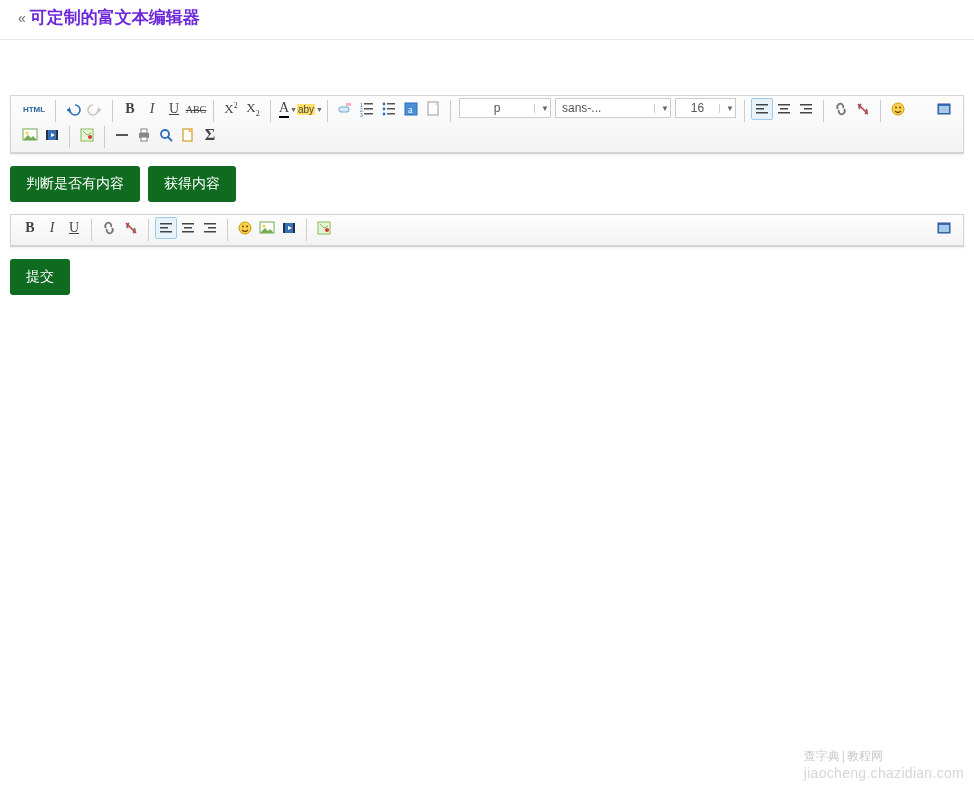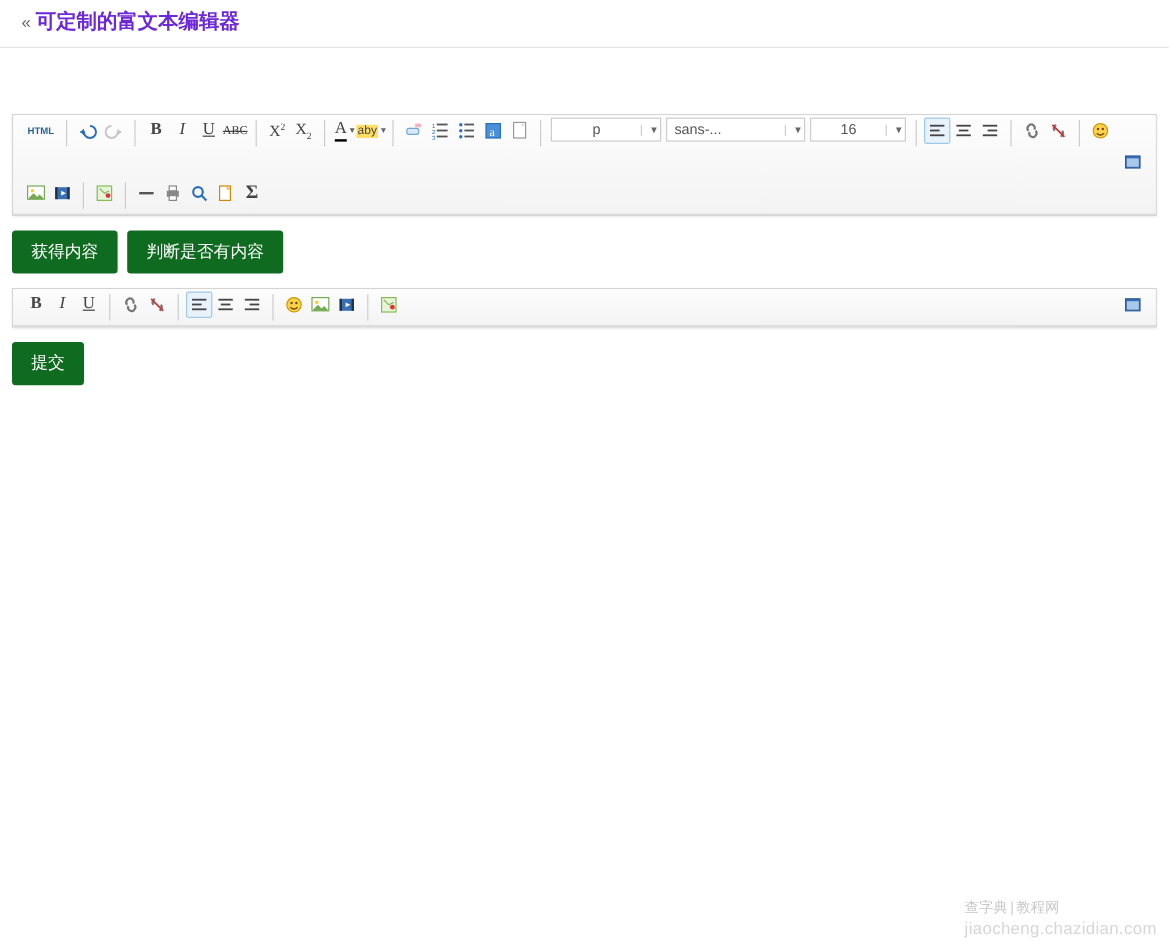--- a/index.html
+++ b/index.html
@@ -18,21 +18,21 @@
 .btn.txt{font-family:"Times New Roman",serif;font-size:14px}
 .btn.bold{font-weight:bold}
 .btn.italic{font-style:italic}
 .btn.underline{text-decoration:underline}
 .btn.strike{text-decoration:line-through}
 .dd-arrow{font-size:7px;color:#666;margin-left:1px}
 .combo{display:flex;align-items:center;border:1px solid #ccc;background:#fff;height:20px;margin:0 2px;cursor:pointer}
 .combo span{padding:0 6px;font-size:12px;color:#555}
 .combo.para{width:92px}
 .combo.font{width:116px}
-.combo.size{width:80px;text-align:center;justify-content:center}
+.combo.size{width:61px;text-align:center;justify-content:center}
 .combo .arr{border-left:1px solid #ccc;width:16px;text-align:center;font-size:8px;color:#666}
 .editor-body{min-height:222px;padding:6px 8px;font-size:16px;color:#333;outline:none}
 .editor-body.big{min-height:222px}
 .editor-body.small{min-height:214px}
 .action-row{margin:12px 10px 0 10px;display:flex;gap:8px}
 .action-btn{background:#0f6b1f;color:#fff;border:none;padding:0 16px;height:36px;font-size:14px;border-radius:3px;cursor:pointer}
 .footer-mark{position:absolute;bottom:8px;right:10px;font-size:12px;color:#c8c8c8;font-family:Arial}
 .footer-mark .sep2{margin:0 2px;color:#ccc}
 .footer-mark .sub{display:block;font-size:14px;color:#d6d6d6;text-align:right;letter-spacing:.3px}
 .right-icon{margin-left:auto}
@@ -261,22 +261,22 @@
           </svg>
         </div>
       <div class="btn">
           <span style="font-family:serif;font-size:16px;font-weight:bold">Σ</span>
         </div>
     </div>
   </div>
 </div>
 
 <div class="action-row">
+  <button class="action-btn">判断是否有内容</button>
   <button class="action-btn">获得内容</button>
-  <button class="action-btn">判断是否有内容</button>
 </div>
 
 <div class="editor-wrap small">
   <div class="toolbar">
     <div class="tb-group">
       <div class="btn txt bold">B</div>
       <div class="btn txt italic">I</div>
       <div class="btn txt underline">U</div>
     </div>
     <div class="sep"></div>

